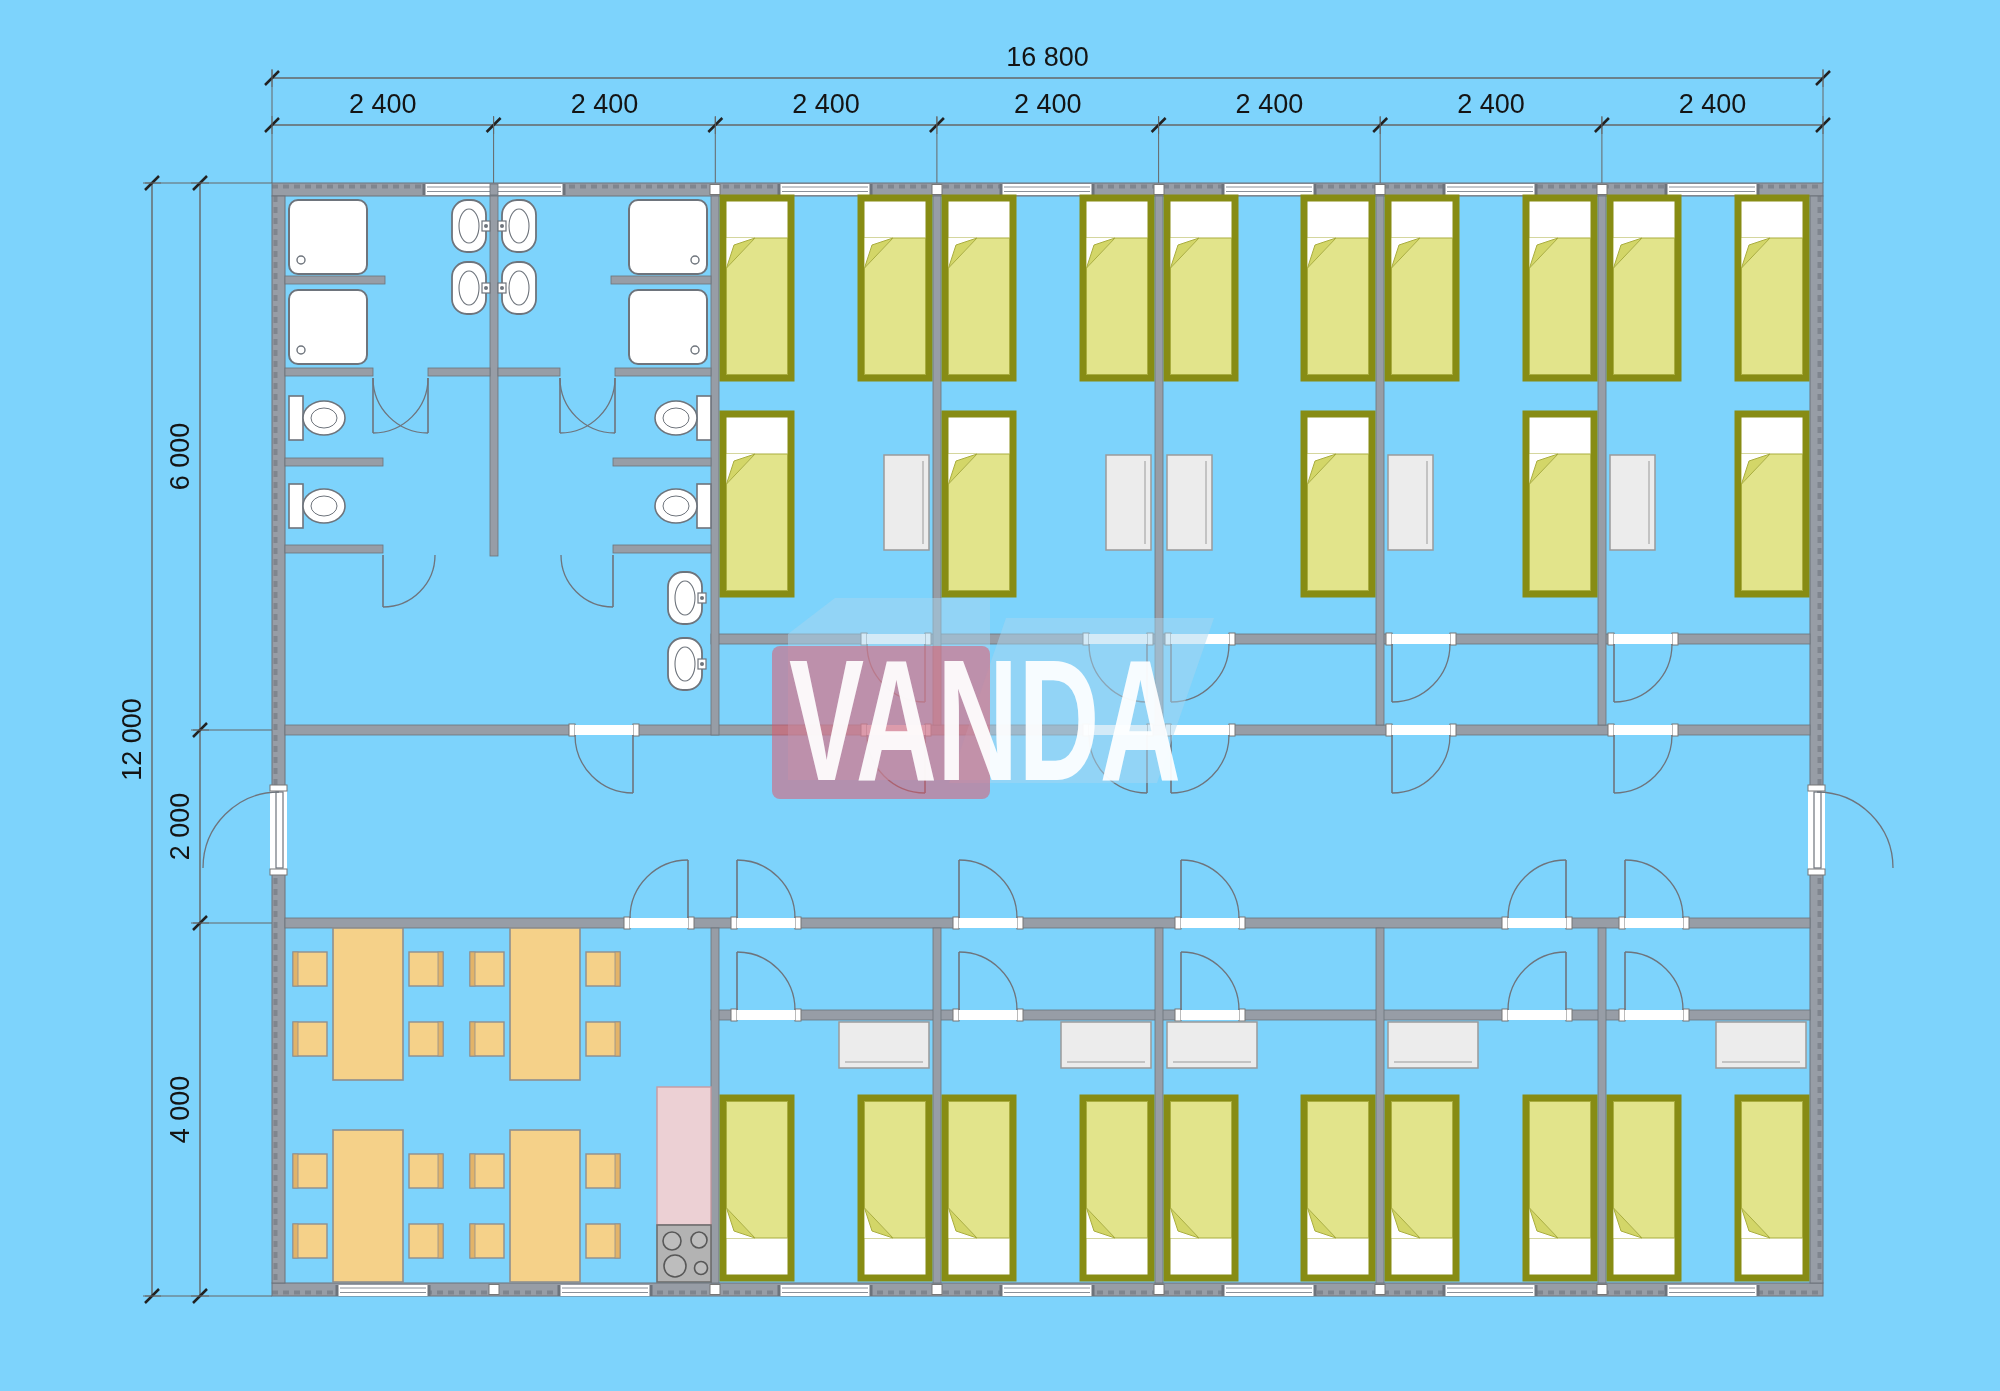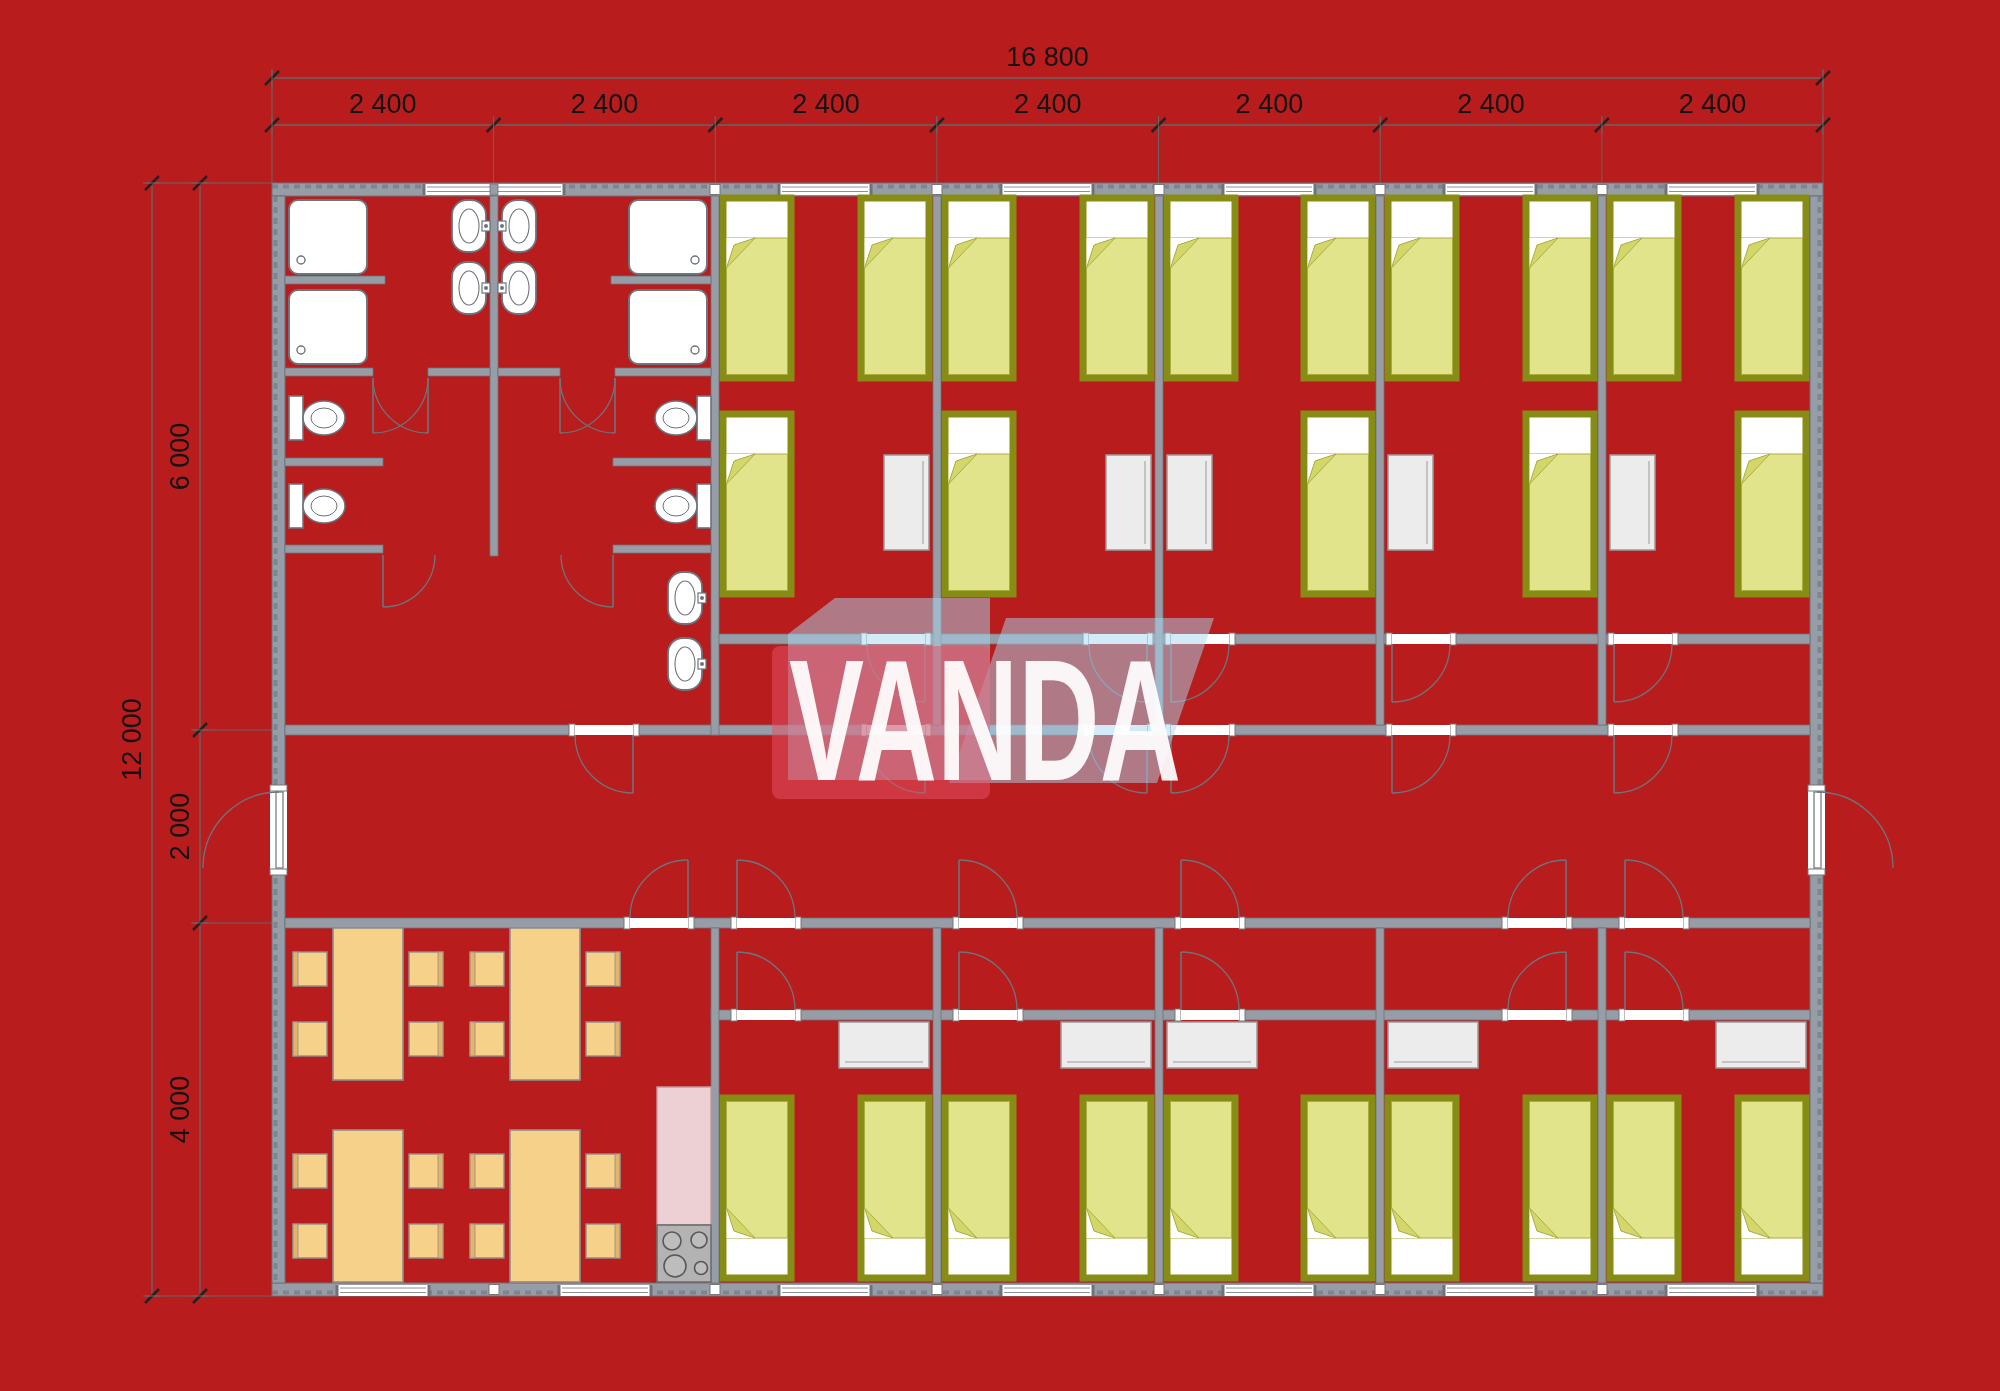--- a/index.html
+++ b/index.html
@@ -1,16 +1,16 @@
 <!DOCTYPE html>
 <html><head>
 <meta charset="utf-8">
 <style>
   html,body{margin:0;padding:0;background:#ffffff;}
-  .stage{width:2000px;height:1391px;position:relative;background:#b91c1c;
+  .stage{width:2000px;height:1391px;position:relative;background:#7dd3fc;
          font-family:"Liberation Sans",sans-serif;}
   svg{display:block;}
   text{font-family:"Liberation Sans","DejaVu Sans",sans-serif;}
 </style>
 </head>
 <body>
 
 <div class="stage">
   <svg id="plan-svg" viewBox="0 0 2000 1391" width="2000" height="1391">
       <g>

